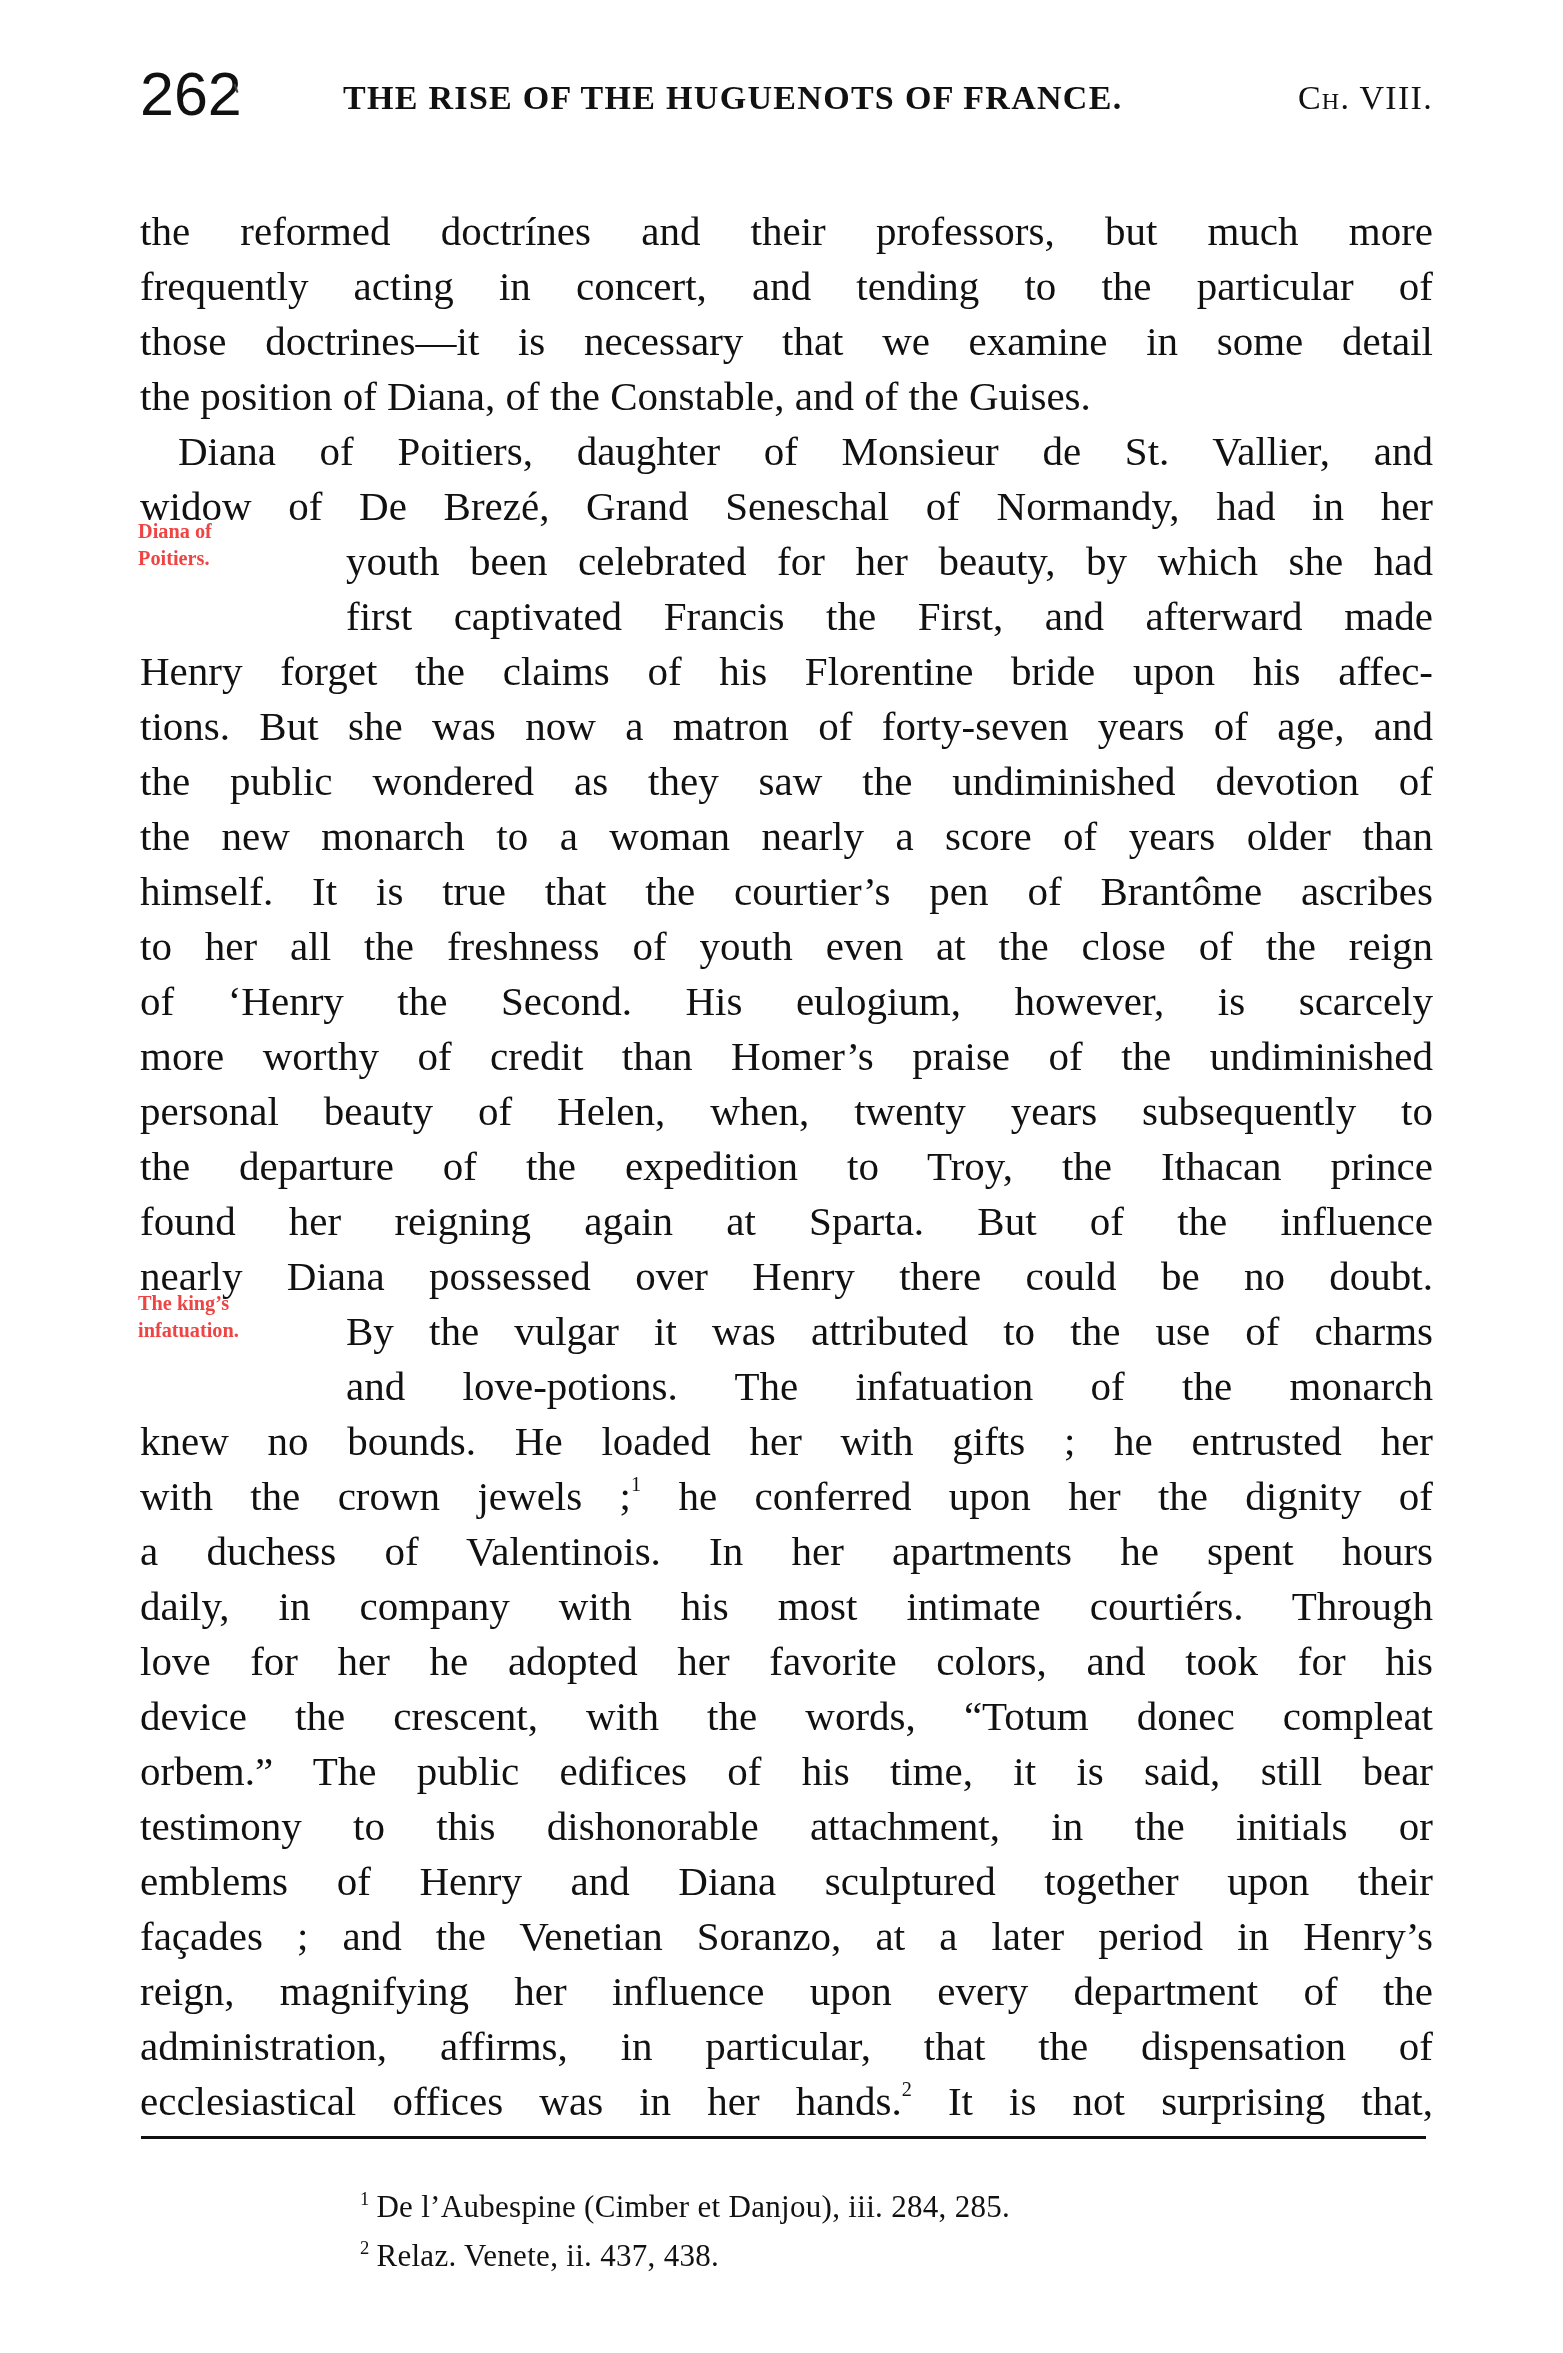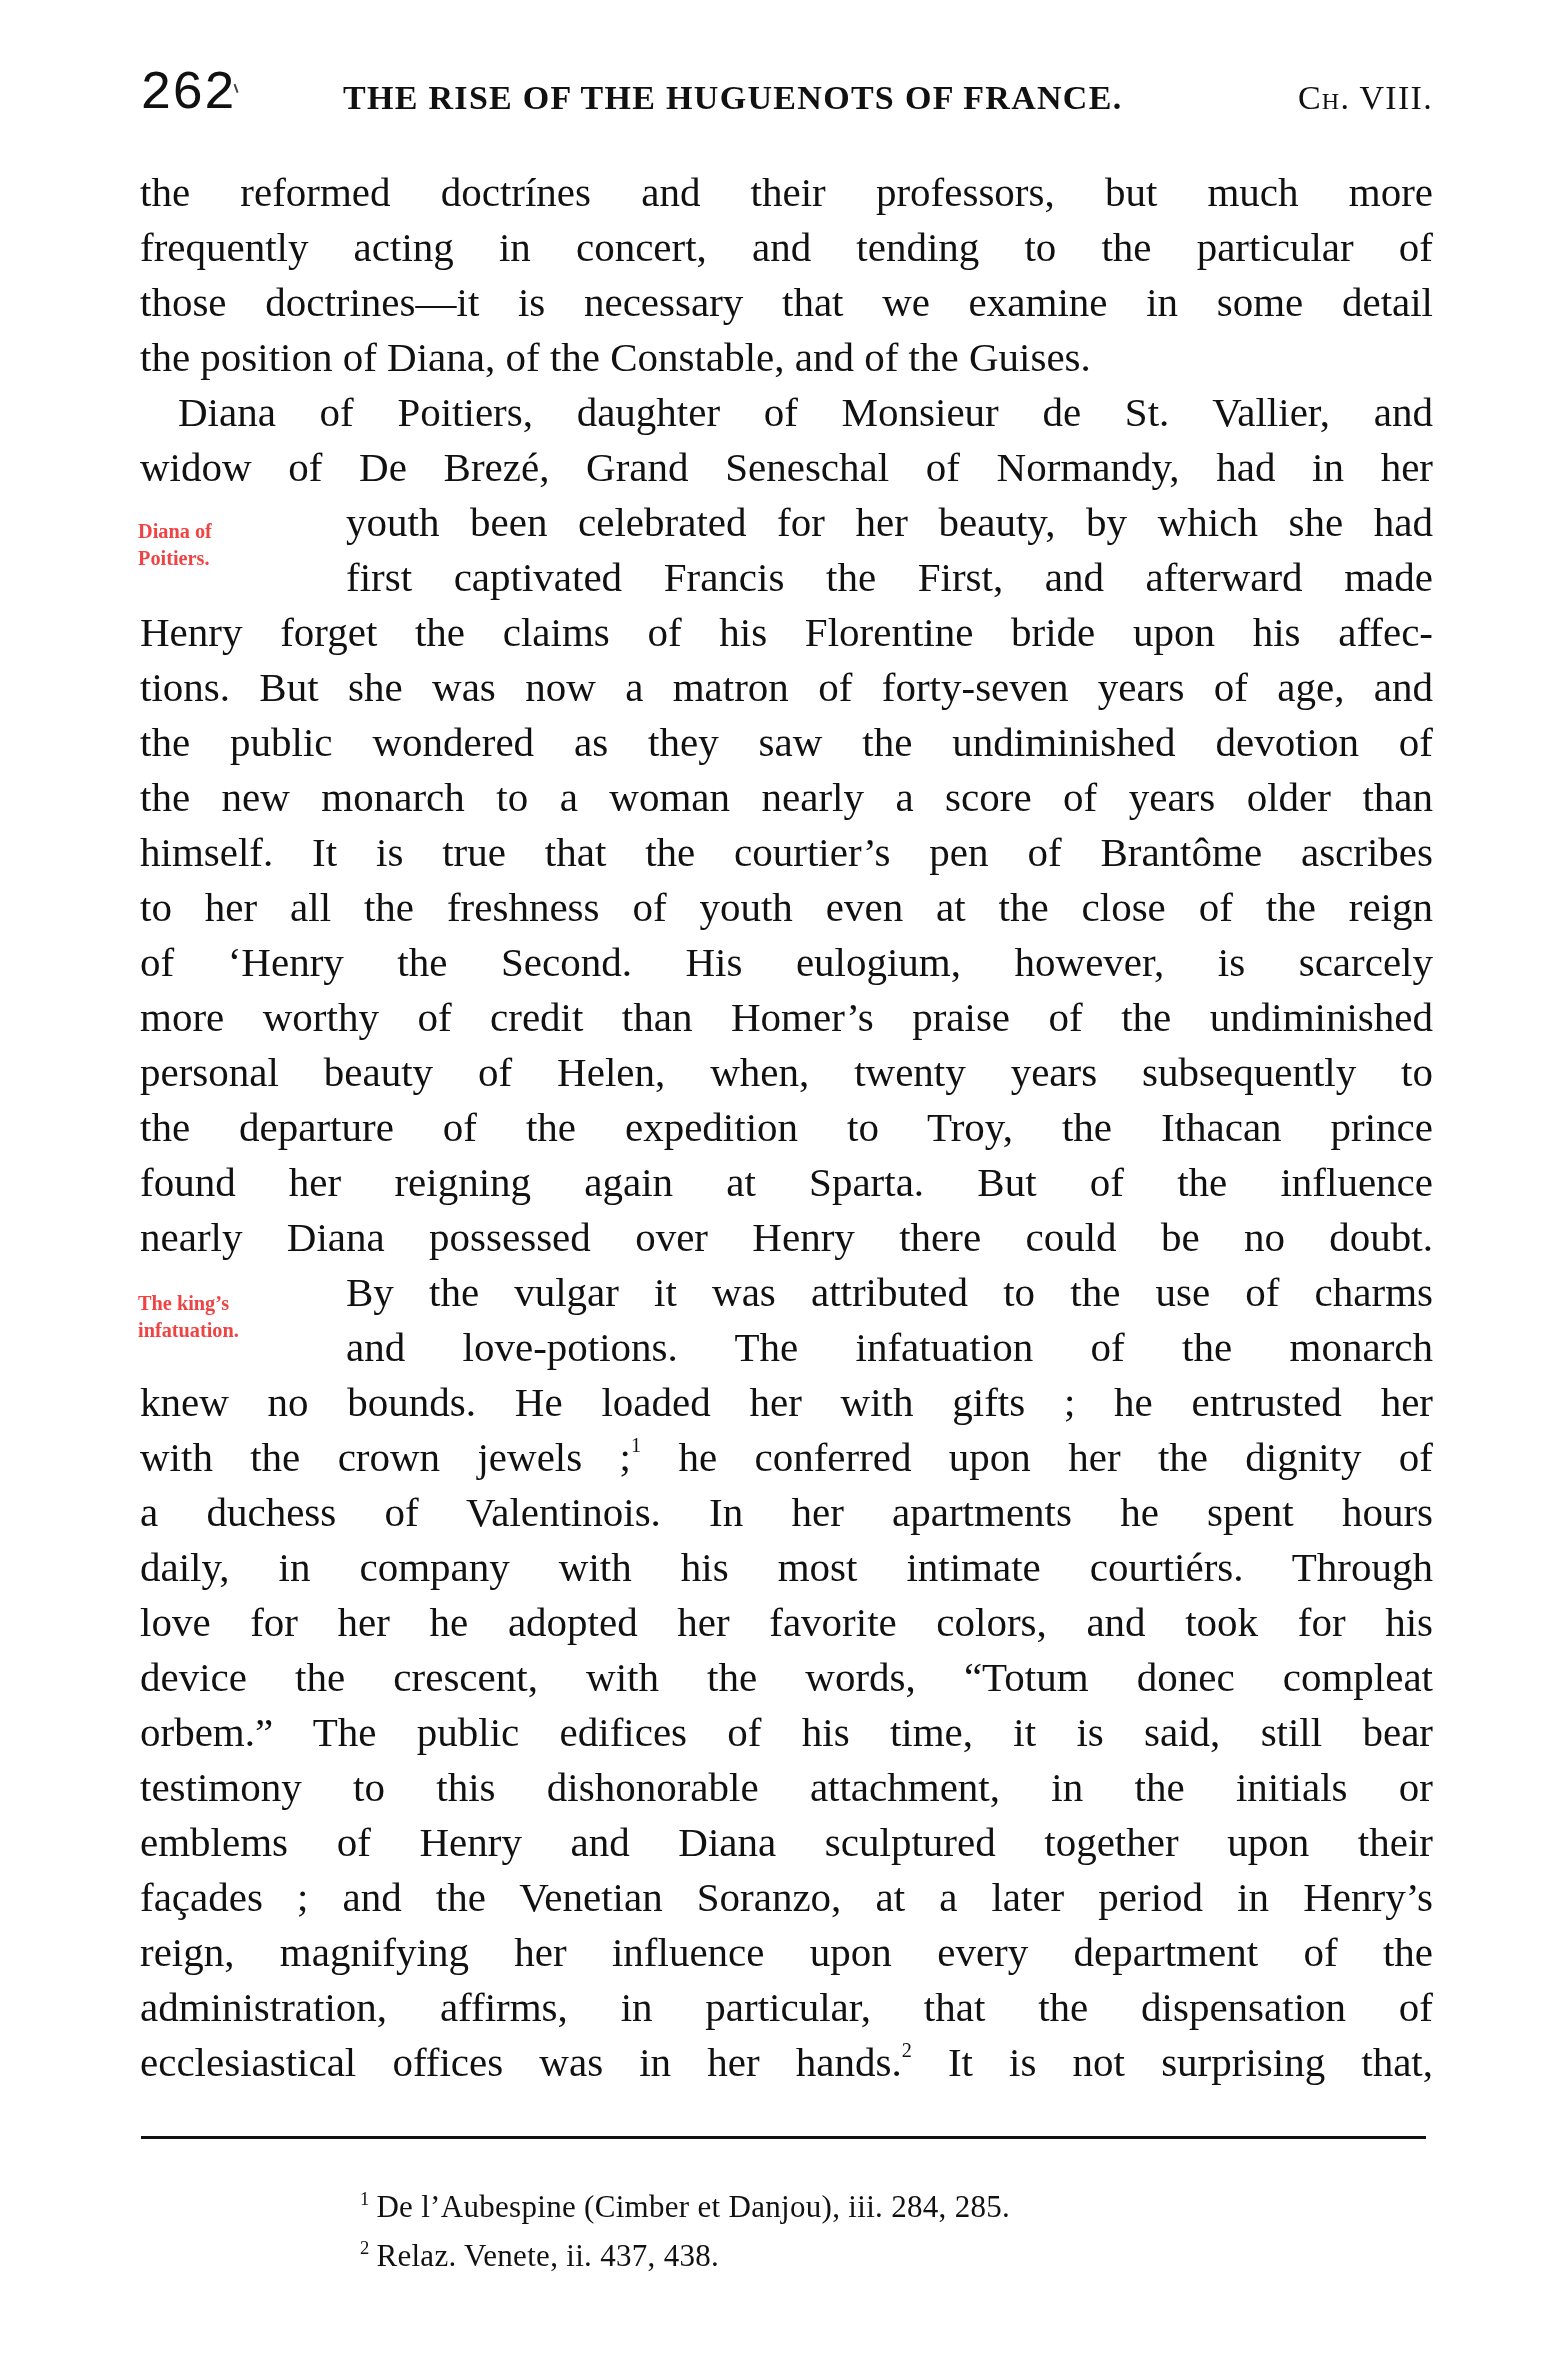--- a/index.html
+++ b/index.html
@@ -1,30 +1,30 @@
 <!DOCTYPE html>
 <html style="font-size:13.5px"><head>
 <meta charset="utf-8">
 <style>
   html, body { margin: 0; padding: 0; background: #ffffff; }
   body { width: 1564px; height: 2354px; position: relative; overflow: hidden; color: #111111; }
   .page { position: absolute; left: 0; top: 0; width: 1564px; height: 2354px; background: #ffffff; }
 
   .running-head { position: absolute; left: 140px; top: 69px; width: 1293px; height: 51px; }
-  .page-number { position: absolute; left: 0; top: 0; font-family: Liberation Mono, monospace; font-size: 53px; line-height: 51px; }
+  .page-number { position: absolute; left: 0; top: 0; font-family: Liberation Sans, sans-serif; font-size: 61px; line-height: 51px; }
   .tick-mark { position: absolute; left: 95px; top: 15.2px; width: 1.7px; height: 8.5px; background: #444; transform: rotate(-20deg); }
   .head-title { position: absolute; left: 203px; top: 5.1px; font-family: "Liberation Serif", "DejaVu Serif", serif; font-weight: bold; font-size: 34px; line-height: 47px; letter-spacing: 1.3px; white-space: nowrap; }
   .head-chapter { position: absolute; right: 0; top: 5.1px; font-family: "Liberation Serif", "DejaVu Serif", serif; font-weight: normal; font-size: 34px; line-height: 47px; letter-spacing: 1.3px; white-space: nowrap; font-variant: small-caps; }
 
   .body-text { position: absolute; left: 140px; top: 165px; width: 1293px; }
   .line { display: block; height: 55px; line-height: 55px; font-family: "Liberation Serif", "DejaVu Serif", serif; font-size: 41px; text-align: justify; text-align-last: justify; white-space: nowrap; overflow: visible; }
   .line.indent-para { padding-left: 38px; }
   .line.indent-note { padding-left: 206px; }
   .line.last { text-align: left; text-align-last: left; }
-  .line > span { display: inline-block; width: 100%; text-align: justify; text-align-last: justify; white-space: normal; }
+  .line > span { display: inline-block; width: 100%; text-align: justify; text-align-last: justify; white-space: normal; margin-top: 39px; }
   .line.last > span { text-align-last: left; }
 
   .sidenote { position: absolute; left: 138px; font-family: "Liberation Serif", "DejaVu Serif", serif; font-size: 20.3px; line-height: 27px; font-weight: bold; color: #ef4444; }
 
   .footnote-rule { position: absolute; left: 141px; top: 2136px; width: 1285px; height: 2.5px; background: #111; }
   .footnotes { position: absolute; left: 360px; top: 2178px; }
   .footnote { font-family: "Liberation Serif", "DejaVu Serif", serif; font-size: 31px; line-height: 41px; white-space: nowrap; letter-spacing: 0.3px; }
   .footnote sup { font-size: 18.6px; vertical-align: 12px; margin-right: 6.8px; }
   sup.ref { font-size: 20.3px; vertical-align: 18.6px; line-height: 0; }
 </style>

